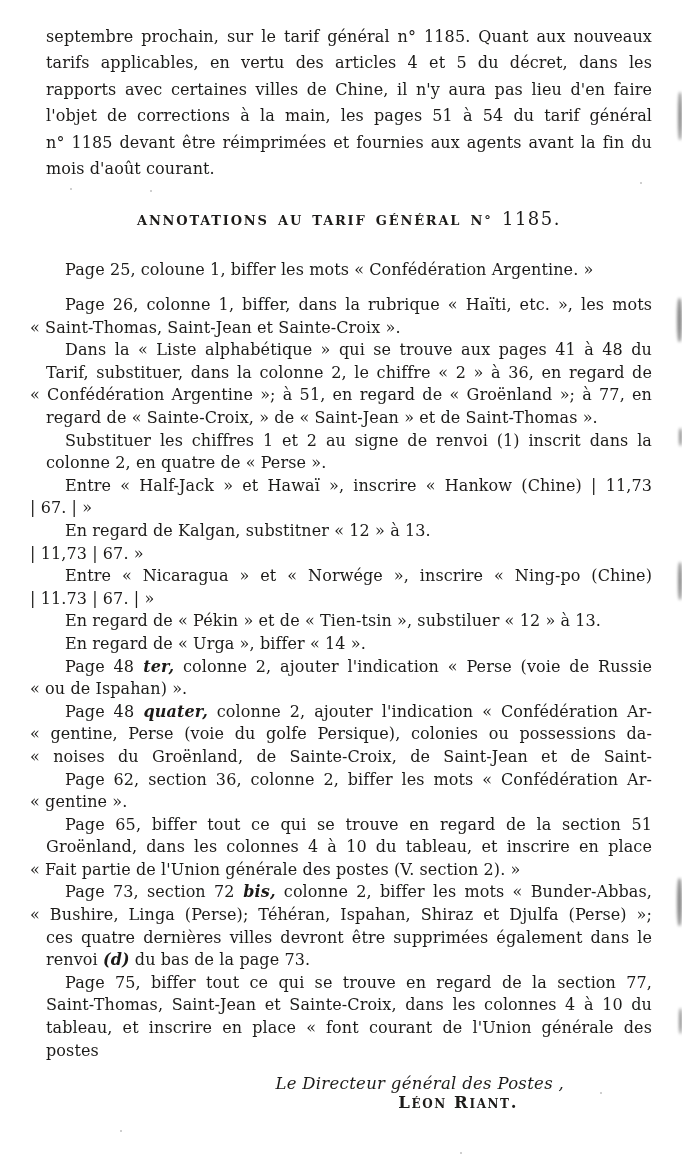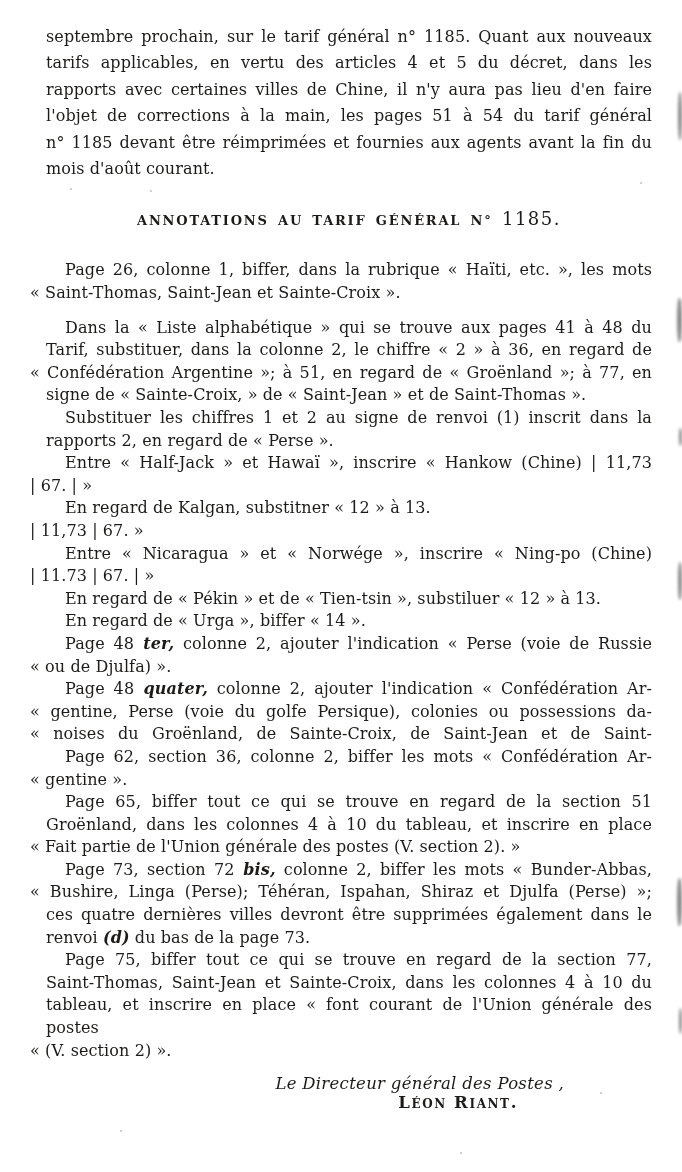--- a/index.html
+++ b/index.html
@@ -90,32 +90,35 @@
         <div class="line just">l'objet de corrections à la main, les pages 51 à 54 du tarif général</div>
         <div class="line just">n° 1185 devant être réimprimées et fournies aux agents avant la fin du</div>
         <div class="line">mois d'août courant.</div>
       </div>
     </section>
 
   <h1><span>ANNOTATIONS AU TARIF GÉNÉRAL N°</span> <span class="hnum">1185.</span></h1>
 
   <section id="annotations">
       <div class="para">
+        <div class="line first">Page 25, coloune 1, biffer les mots « Confédération Argentine. »</div>
+      </div>
+      <div class="para">
         <div class="line first just">Page 26, colonne 1, biffer, dans la rubrique « Haïti, etc. », les mots</div>
         <div class="line hang">« Saint-Thomas, Saint-Jean et Sainte-Croix ».</div>
       </div>
       <div class="para">
         <div class="line first just">Dans la « Liste alphabétique » qui se trouve aux pages 41 à 48 du</div>
         <div class="line just">Tarif, substituer, dans la colonne 2, le chiffre « 2 » à 36, en regard de</div>
         <div class="line just hang">« Confédération Argentine »; à 51, en regard de « Groënland »; à 77, en</div>
-        <div class="line">signe de « Sainte-Croix, » de « Saint-Jean » et de Saint-Thomas ».</div>
+        <div class="line">regard de « Sainte-Croix, » de « Saint-Jean » et de Saint-Thomas ».</div>
       </div>
       <div class="para">
         <div class="line first just">Substituer les chiffres 1 et 2 au signe de renvoi (1) inscrit dans la</div>
-        <div class="line">rapports 2, en regard de « Perse ».</div>
+        <div class="line">colonne 2, en quatre de « Perse ».</div>
       </div>
       <div class="para">
         <div class="line first just">Entre « Half-Jack » et Hawaï », inscrire « Hankow (Chine) | 11,73</div>
         <div class="line hang">| 67. | »</div>
       </div>
       <div class="para">
         <div class="line first">En regard de Kalgan, substitner « 12 » à 13.</div>
       </div>
       <div class="para">
         <div class="line hang">| 11,73 | 67. »</div>
@@ -125,21 +128,21 @@
         <div class="line hang">| 11.73 | 67. | »</div>
       </div>
       <div class="para">
         <div class="line first">En regard de « Pékin » et de « Tien-tsin », substiluer « 12 » à 13.</div>
       </div>
       <div class="para">
         <div class="line first">En regard de « Urga », biffer « 14 ».</div>
       </div>
       <div class="para">
         <div class="line first just">Page 48<i> ter,</i> colonne 2, ajouter l'indication « Perse (voie de Russie</div>
-        <div class="line hang">« ou de Djulfa) ».</div>
+        <div class="line hang">« ou de Ispahan) ».</div>
       </div>
       <div class="para">
         <div class="line first just">Page 48<i> quater,</i> colonne 2, ajouter l'indication « Confédération Ar-</div>
         <div class="line just hang">« gentine, Perse (voie du golfe Persique), colonies ou possessions da-</div>
         <div class="line just hang">« noises du Groënland, de Sainte-Croix, de Saint-Jean et de Saint-</div>
       </div>
       <div class="para">
         <div class="line first just">Page 62, section 36, colonne 2, biffer les mots « Confédération Ar-</div>
         <div class="line hang">« gentine ».</div>
       </div>
@@ -151,21 +154,20 @@
       <div class="para">
         <div class="line first just">Page 73, section 72<i> bis,</i> colonne 2, biffer les mots « Bunder-Abbas,</div>
         <div class="line just hang">« Bushire, Linga (Perse); Téhéran, Ispahan, Shiraz et Djulfa (Perse) »;</div>
         <div class="line just">ces quatre dernières villes devront être supprimées également dans le</div>
         <div class="line">renvoi <i>(d)</i> du bas de la page 73.</div>
       </div>
       <div class="para">
         <div class="line first just">Page 75, biffer tout ce qui se trouve en regard de la section 77,</div>
         <div class="line just">Saint-Thomas, Saint-Jean et Sainte-Croix, dans les colonnes 4 à 10 du</div>
         <div class="line just">tableau, et inscrire en place « font courant de l'Union générale des postes</div>
-        <div class="line hang">« (V. section 2) ».</div>
       </div>
     </section>
 
   <div class="signature">
     <div class="sig-role">Le Directeur général des Postes ,</div>
     <div class="sig-name">Léon Riant.</div>
   </div>
 
   <div>
     <div class="blob" style="right:0; top:92px;  width:4px; height:48px;"></div>

